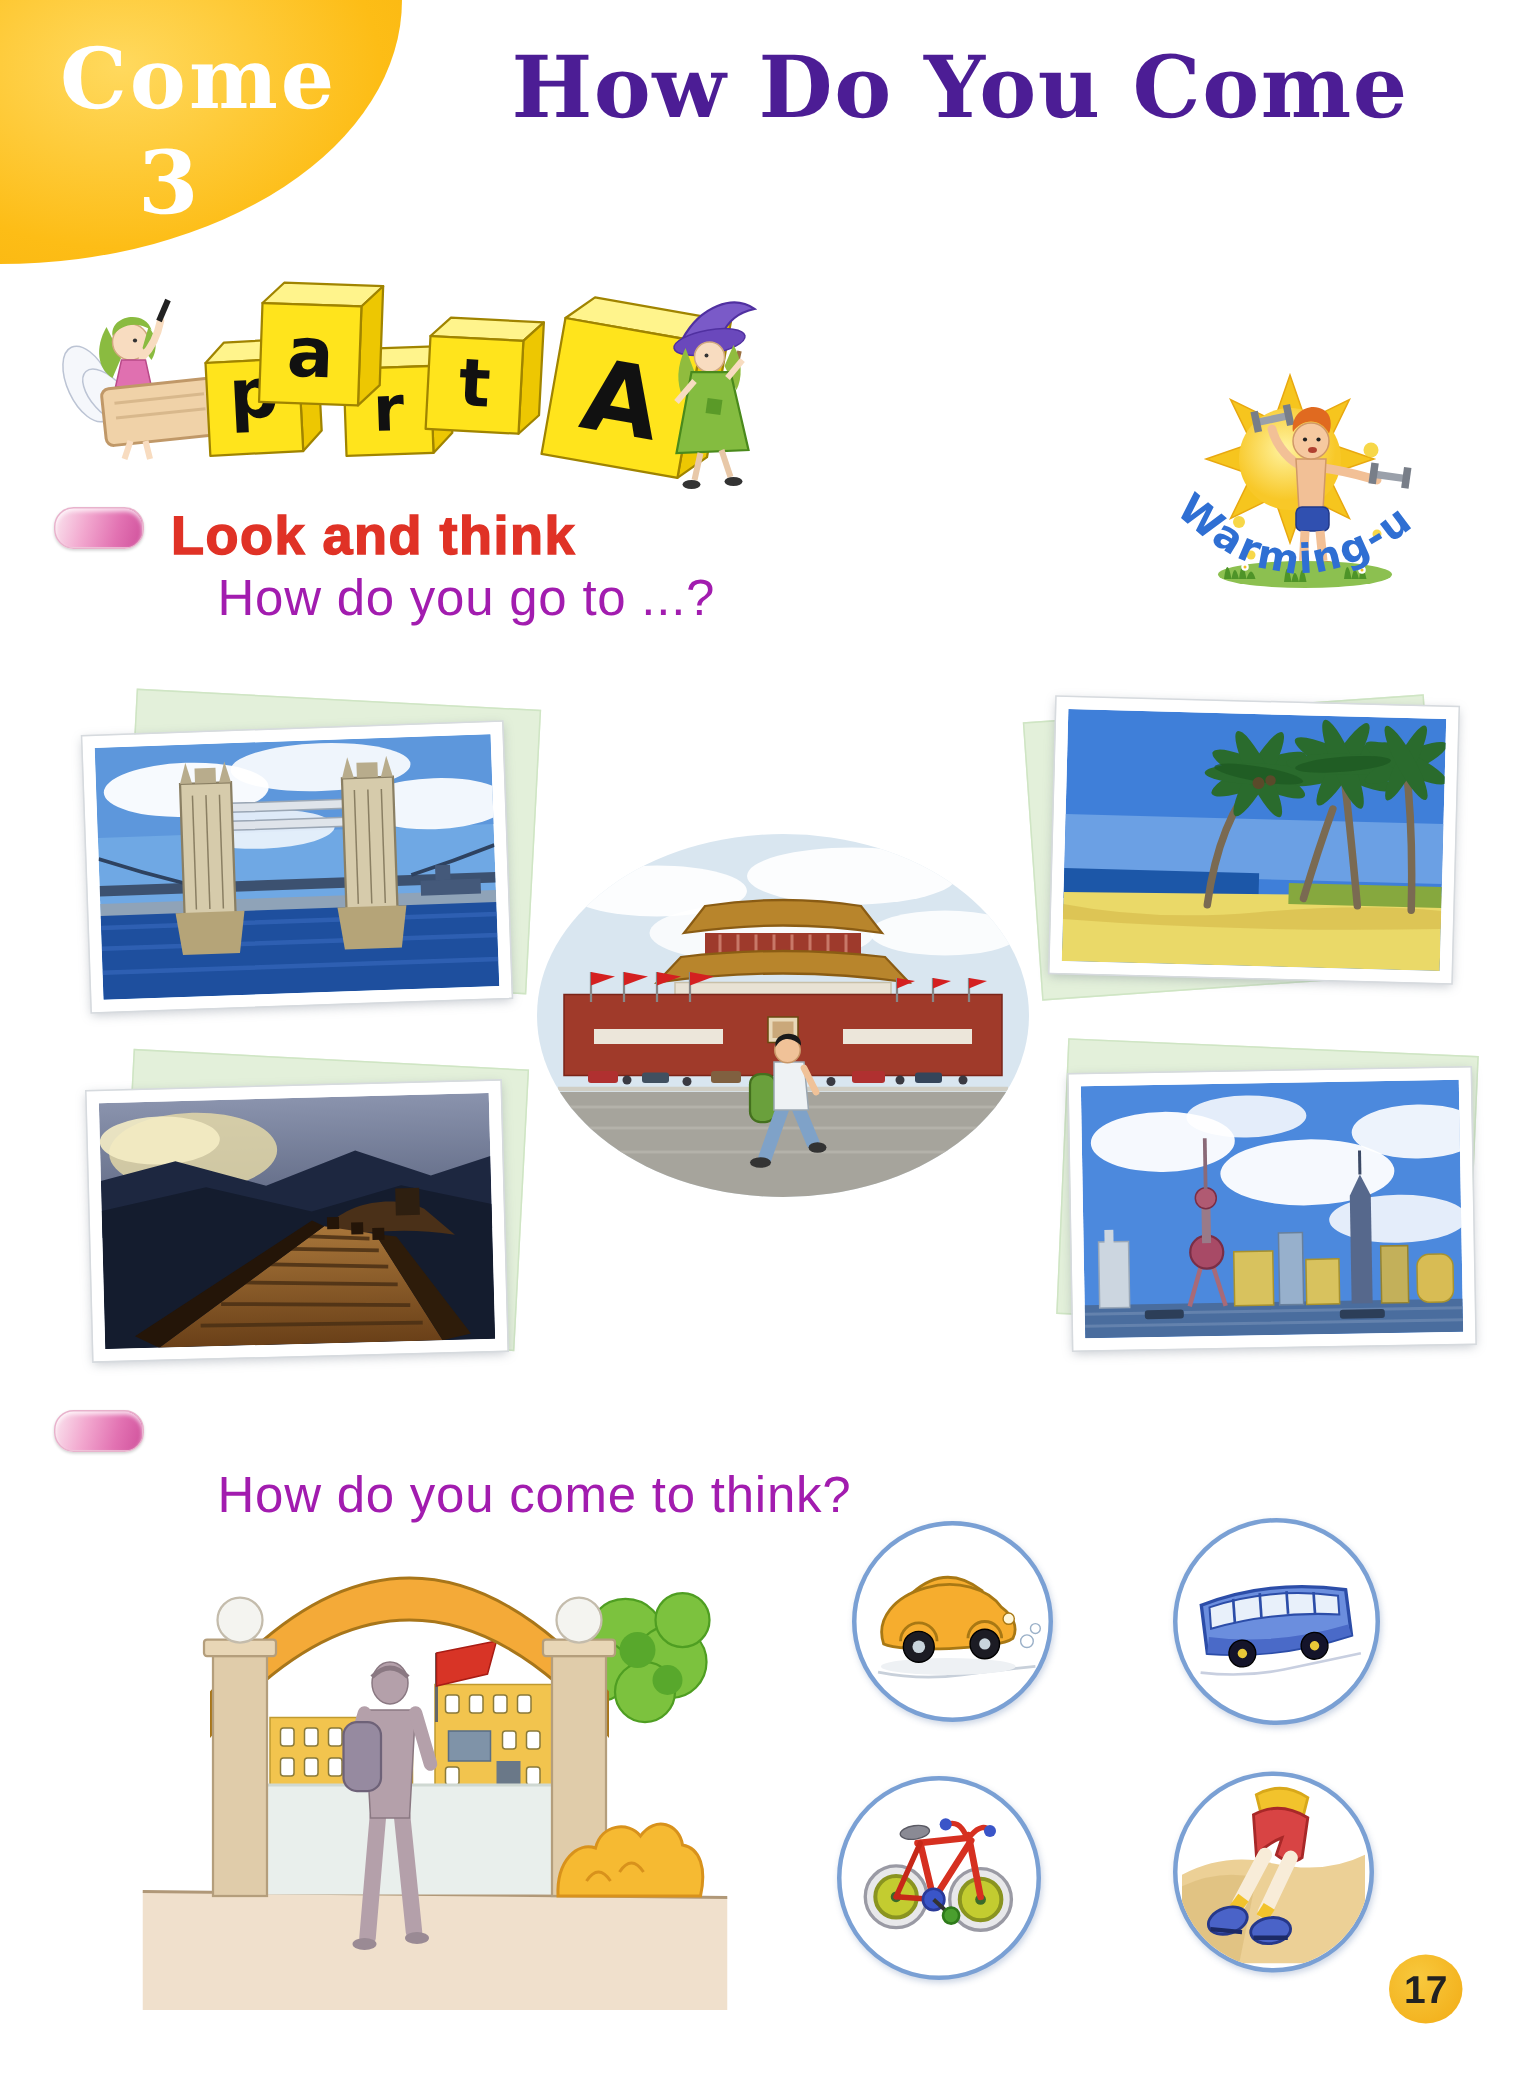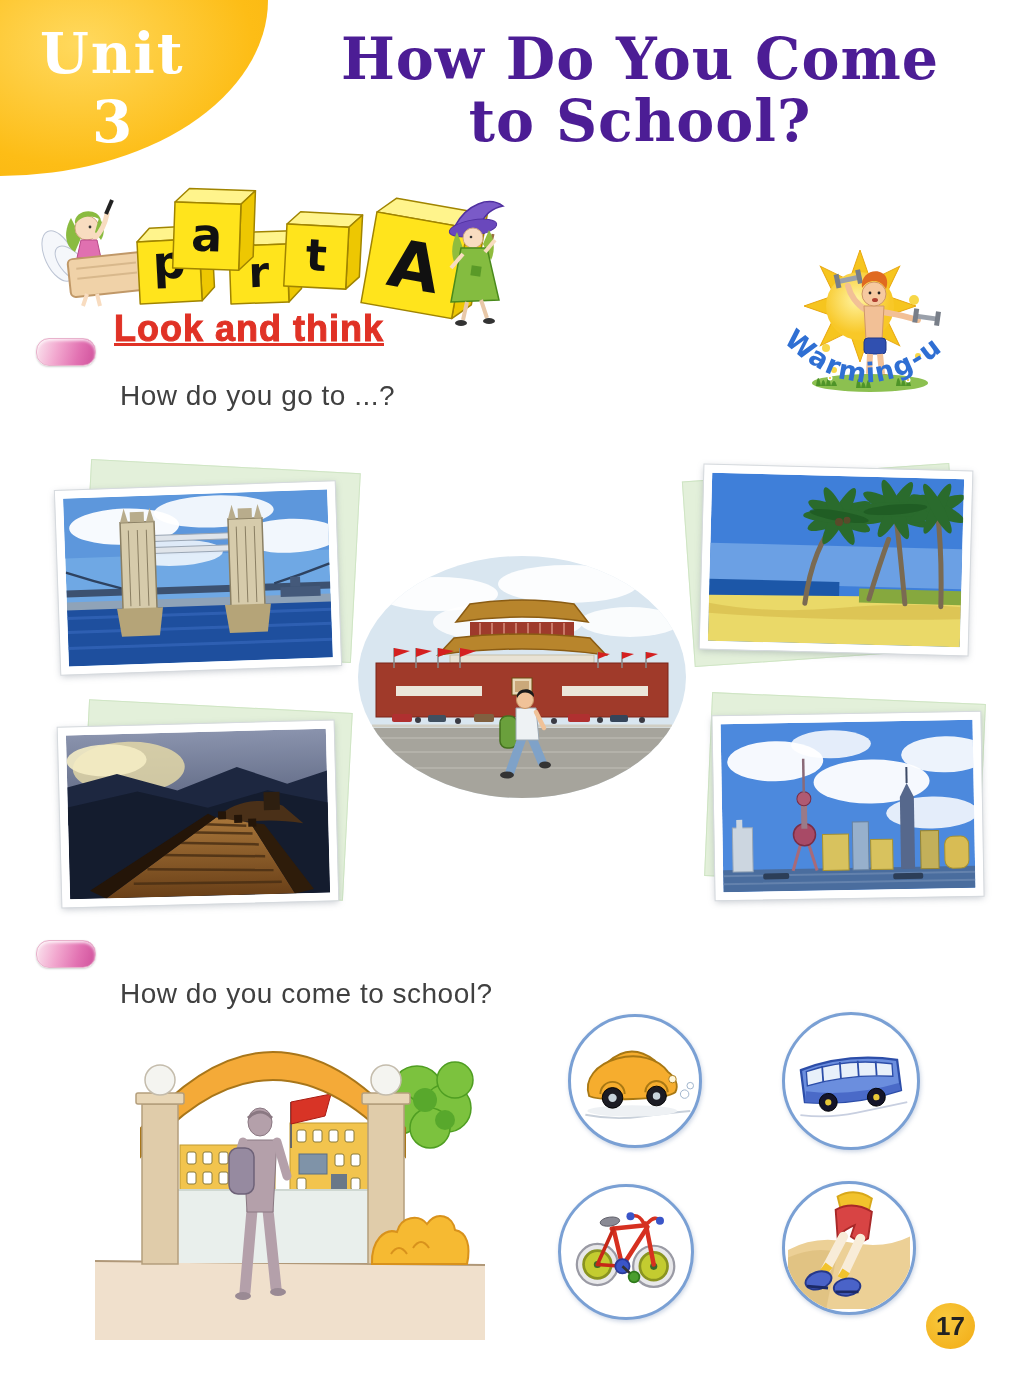--- a/index.html
+++ b/index.html
@@ -16,21 +16,21 @@
   .title{position:absolute;left:280px;top:28px;width:720px;text-align:center;
     font-family:"DejaVu Serif",serif;font-weight:bold;font-size:57px;line-height:1.08;
     color:#4c1d95;letter-spacing:1px;}
   
   .capsule{position:absolute;width:58px;height:26px;border-radius:13px;
     background:linear-gradient(105deg,#f9dcea 5%,#f2a8cf 35%,#e272b2 70%,#d0519c 100%);
     box-shadow:inset 0 2px 3px rgba(255,255,255,.75), 0 1px 2px rgba(0,0,0,.18);
     border:1px solid #e8b2cc;}
   .sec-head{position:absolute;color:#e03226;font-weight:bold;font-size:36px;
     letter-spacing:1px;-webkit-text-stroke:1px #e03226;}
-  .sec-prompt{position:absolute;color:#404040;font-size:28px;letter-spacing:.5px;}
+  .sec-prompt{position:absolute;color:#a21caf;font-size:34px;letter-spacing:.5px;margin-left:25px;}
   
   .photo-wrap{position:absolute;}
   .backing{position:absolute;background:#e3f0da;border:1px solid #cfe5c4;}
   .photo{position:absolute;background:#fff;border:8px solid #fff;
     outline:1px solid #d6dade;box-shadow:0 2px 7px rgba(110,120,135,.4);}
   .photo svg{display:block;}
   .oval{position:absolute;left:358px;top:556px;width:328px;height:242px;border-radius:50%;
     overflow:hidden;box-shadow:inset 0 0 16px 10px #ffffff;}
   
   .opt{position:absolute;border-radius:50%;background:#fff;border:3px solid #7aa0d4;
@@ -41,25 +41,24 @@
     display:flex;align-items:center;justify-content:center;
     font-size:26px;font-weight:bold;color:#222;}
   .abs{position:absolute;}
 </style>
 </head>
 <body>
 
 <div class="page">
 
   <div class="unit-blob"></div>
-  <div class="unit-word">Unit</div>
+  <div class="unit-word">Come</div>
   <div class="unit-num">3</div>
   <div class="title">
     <div>How Do You Come</div>
-    <div>to School?</div>
   </div>
 
   <svg class="abs" style="left:25px;top:186px;" width="505" height="152" viewBox="0 0 505 152">
 
     <g transform="translate(18,12)">
       <ellipse cx="16" cy="58" rx="14" ry="27" fill="#f5f7fb" stroke="#bcc4d4" transform="rotate(-25 16 58)"></ellipse>
       <ellipse cx="29" cy="66" rx="11" ry="22" fill="#f5f7fb" stroke="#bcc4d4" transform="rotate(-42 29 66)"></ellipse>
       <path d="M28,20 C20,34 22,48 32,54 L38,40 Z" fill="#8abb40"></path>
       <circle cx="44" cy="30" r="12" fill="#f8dcc0" stroke="#d0a87e"></circle>
       <path d="M32,26 C30,12 54,8 58,22 C48,16 38,18 32,26 Z" fill="#8abb40"></path>
@@ -189,21 +188,21 @@
         <circle cx="62" cy="142" r="1" fill="#f0c020"></circle>
       <circle cx="140" cy="144" r="2.5" fill="#fff"></circle>
         <circle cx="140" cy="144" r="1" fill="#f0c020"></circle>
     </g>
     <text font-size="27" font-weight="bold" fill="#2f6fd3" letter-spacing="1.5" font-family="DejaVu Sans, sans-serif">
       <textPath href="#wuArc" startOffset="2">Warming-up</textPath>
     </text>
   </svg>
 
   <div class="capsule" style="left:36px;top:338px;"></div>
-  <div class="sec-head" style="left:114px;top:308px;text-decoration:underline;">Look and think</div>
+  <div class="sec-head" style="left:114px;top:336px;">Look and think</div>
   <div class="sec-prompt" style="left:120px;top:380px;">How do you go to ...?</div>
 
   <div class="photo-wrap" style="left:52px;top:458px;width:310px;height:230px;">
     <div class="backing" style="left:34px;top:8px;width:268px;height:188px;transform:rotate(3deg);"></div>
     <div class="photo" style="left:6px;top:28px;transform:rotate(-2deg);">
       <svg width="264" height="168" viewBox="0 0 264 168">
         <rect width="264" height="168" fill="#6fa8e4"></rect>
         <rect y="0" width="264" height="60" fill="#5d97dc"></rect>
         <ellipse cx="60" cy="30" rx="55" ry="18" fill="#fff" opacity=".95"></ellipse>
         <ellipse cx="150" cy="18" rx="60" ry="16" fill="#fff" opacity=".9"></ellipse>
@@ -447,21 +446,21 @@
         <ellipse cx="37" cy="71" rx="6" ry="3.5" fill="#333"></ellipse>
         <path d="M8,14 L28,14 L31,46 L8,46 Z" fill="#eef2f4" stroke="#9aa6b0"></path>
         <line x1="28" y1="18" x2="36" y2="34" stroke="#f0c298" stroke-width="4.5" stroke-linecap="round"></line>
         <circle cx="17" cy="6" r="8.5" fill="#f0c298" stroke="#c89868"></circle>
         <path d="M9,4 C7,-7 27,-8 26,3 C20,-3 13,-3 9,4 Z" fill="#1a1a1a"></path>
       </g>
     </svg>
   </div>
 
   <div class="capsule" style="left:36px;top:940px;"></div>
-  <div class="sec-prompt" style="left:120px;top:978px;">How do you come to school?</div>
+  <div class="sec-prompt" style="left:120px;top:978px;">How do you come to think?</div>
 
   <svg class="abs" style="left:95px;top:1040px;" width="390" height="300" viewBox="0 0 390 300">
     <path d="M0,221 L390,225 L390,300 L0,300 Z" fill="#f0e0cc"></path>
     <path d="M0,221 L390,225" stroke="#b09878" stroke-width="2" fill="none"></path>
     <g>
       <rect x="85" y="105" width="95" height="48" fill="#f2c44e" stroke="#c09a30"></rect>
       <rect x="195" y="83" width="80" height="70" fill="#f2c44e" stroke="#c09a30"></rect>
       <g fill="#fff" stroke="#8a7a3a" stroke-width="1">
         <rect x="92" y="112" width="9" height="12" rx="2"></rect>
           <rect x="108" y="112" width="9" height="12" rx="2"></rect>

